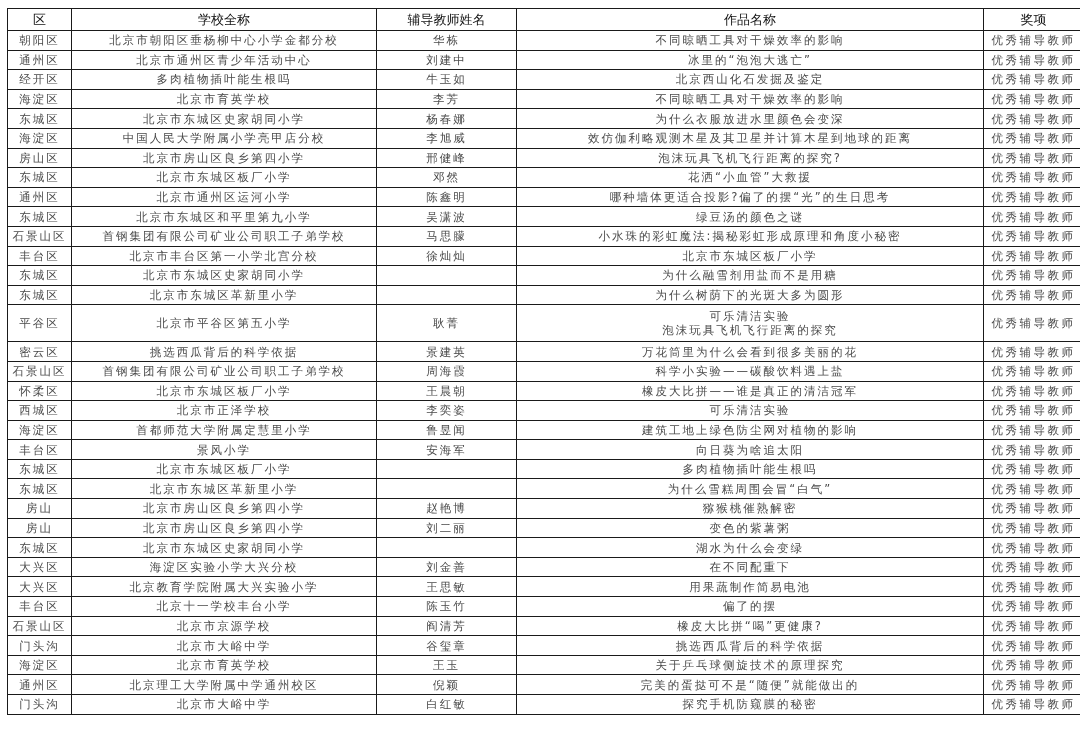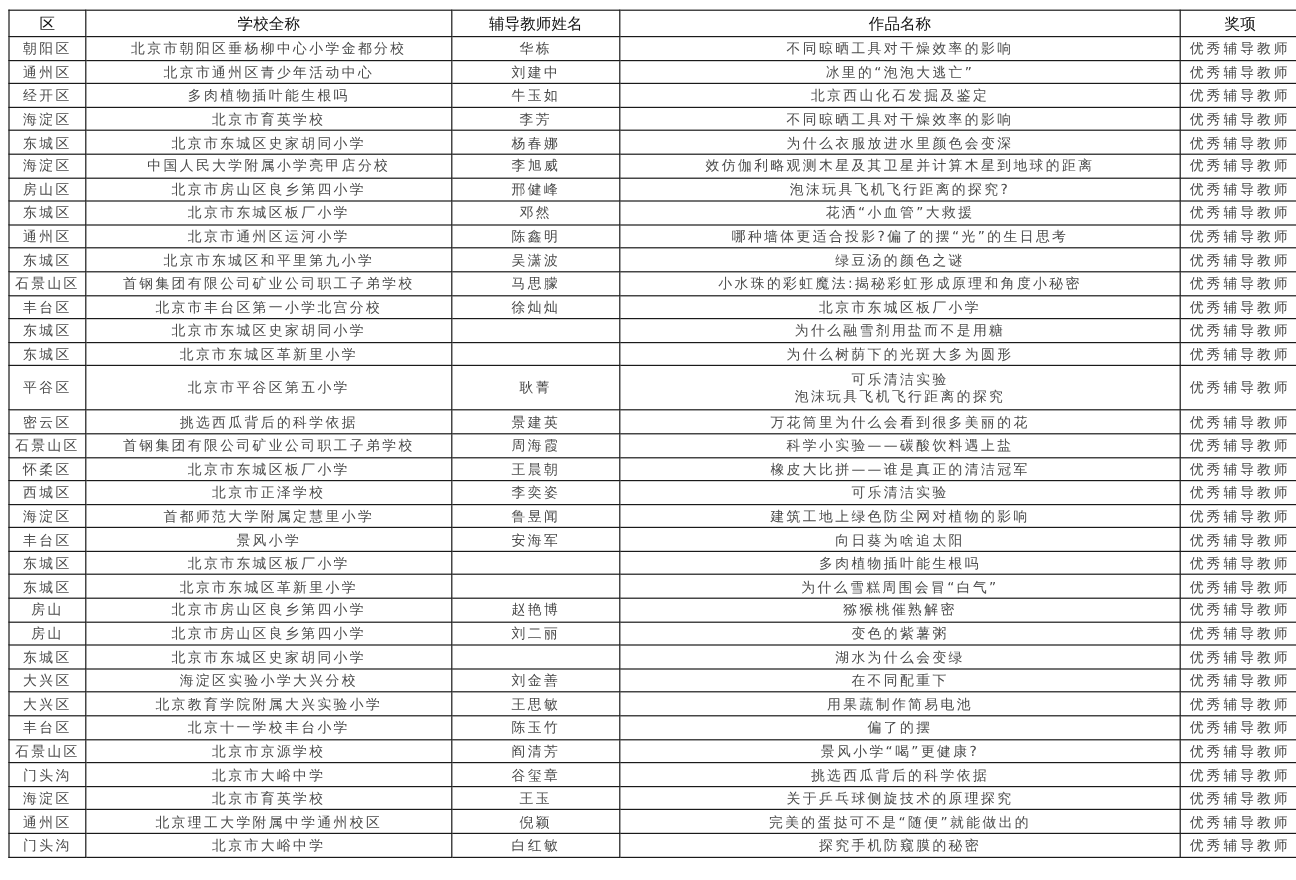--- a/index.html
+++ b/index.html
@@ -245,21 +245,21 @@
           <td>丰台区</td>
           <td>北京十一学校丰台小学</td>
           <td>陈玉竹</td>
           <td>偏了的摆</td>
           <td class="award">优秀辅导教师</td>
         </tr>
         <tr>
           <td>石景山区</td>
           <td>北京市京源学校</td>
           <td>阎清芳</td>
-          <td>景风小学“喝”更健康?</td>
+          <td>橡皮大比拼“喝”更健康?</td>
           <td class="award">优秀辅导教师</td>
         </tr>
         <tr>
           <td>门头沟</td>
           <td>北京市大峪中学</td>
           <td>谷玺章</td>
           <td>挑选西瓜背后的科学依据</td>
           <td class="award">优秀辅导教师</td>
         </tr>
         <tr>

